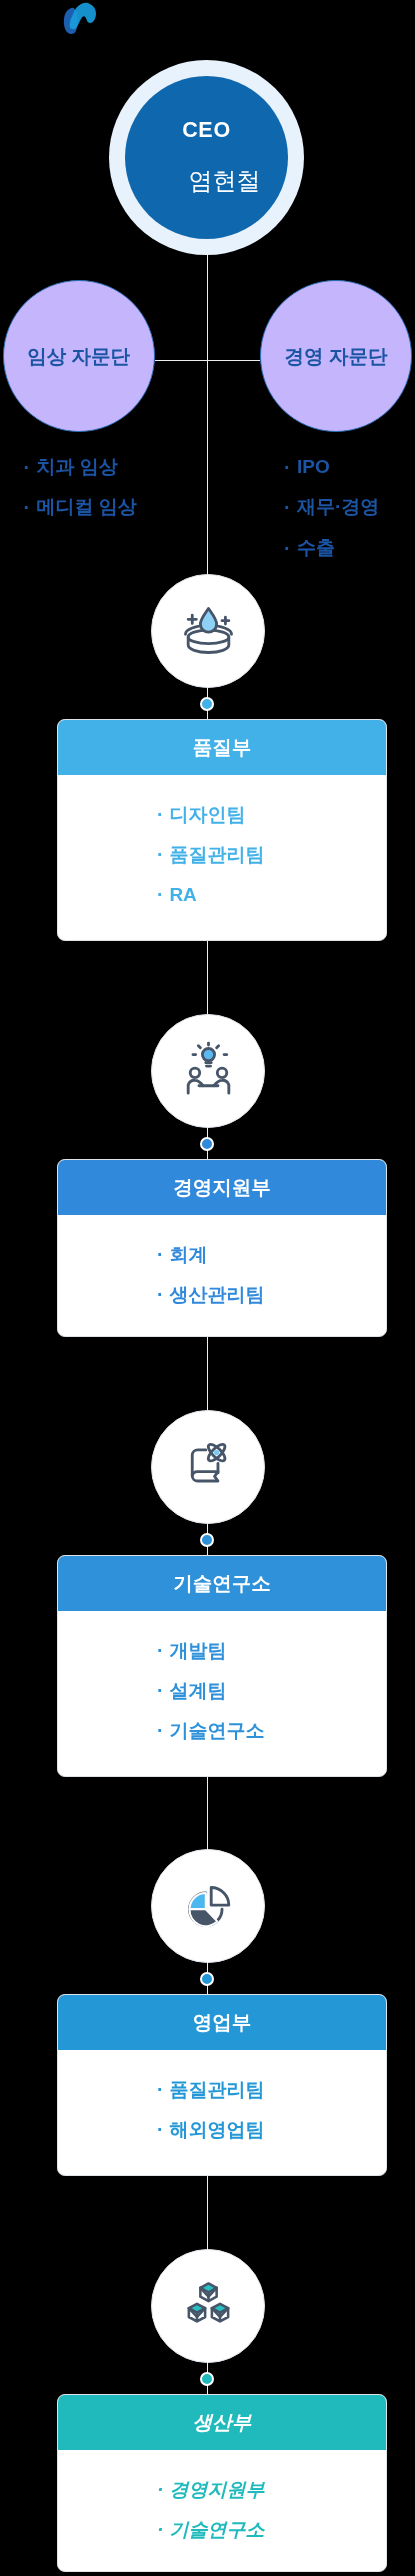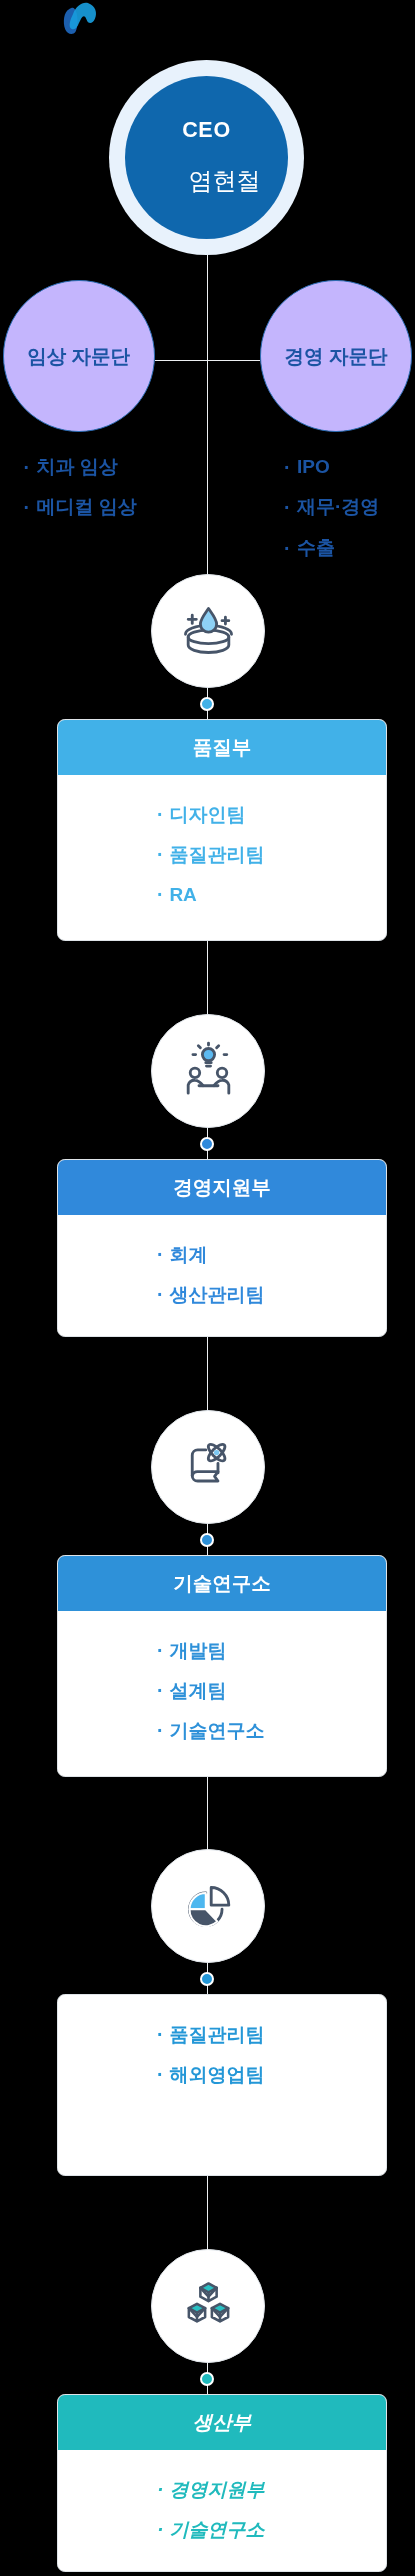--- a/index.html
+++ b/index.html
@@ -196,20 +196,23 @@
   <div class="icon-circle" style="top: 1849px; --dept-color: #2497d7;">
     <svg class="icon-svg" viewBox="0 0 96 96" fill="none" stroke="#475569" stroke-width="4.2" stroke-linecap="round" stroke-linejoin="round">
       <path d="M44 28 a24 24 0 1 0 24 24"></path>
       <path d="M44 52 V28 A24 24 0 0 0 20 52 Z" fill="#4db7ef" stroke="#ffffff" stroke-width="3"></path>
       <path d="M44 52 L20 52 A24 24 0 0 0 61 70 Z" fill="#475569" stroke="#ffffff" stroke-width="3"></path>
       <path d="M52 20 A26 26 0 0 1 78 46 H52 Z" fill="#ffffff"></path>
     </svg>
   </div>
   <div class="dot" style="top: 1972px; --dept-color: #2497d7;"></div>
   <div class="card" style="top: 1994px; height: 182px; --dept-color: #2497d7;">
+    <div class="card-header">
+      <span>영업부</span>
+    </div>
     <div class="card-body">
       <div class="team-row">
         <span class="bullet">·</span>
         <span>품질관리팀</span>
       </div>
       <div class="team-row">
         <span class="bullet">·</span>
         <span>해외영업팀</span>
       </div>
     </div>

